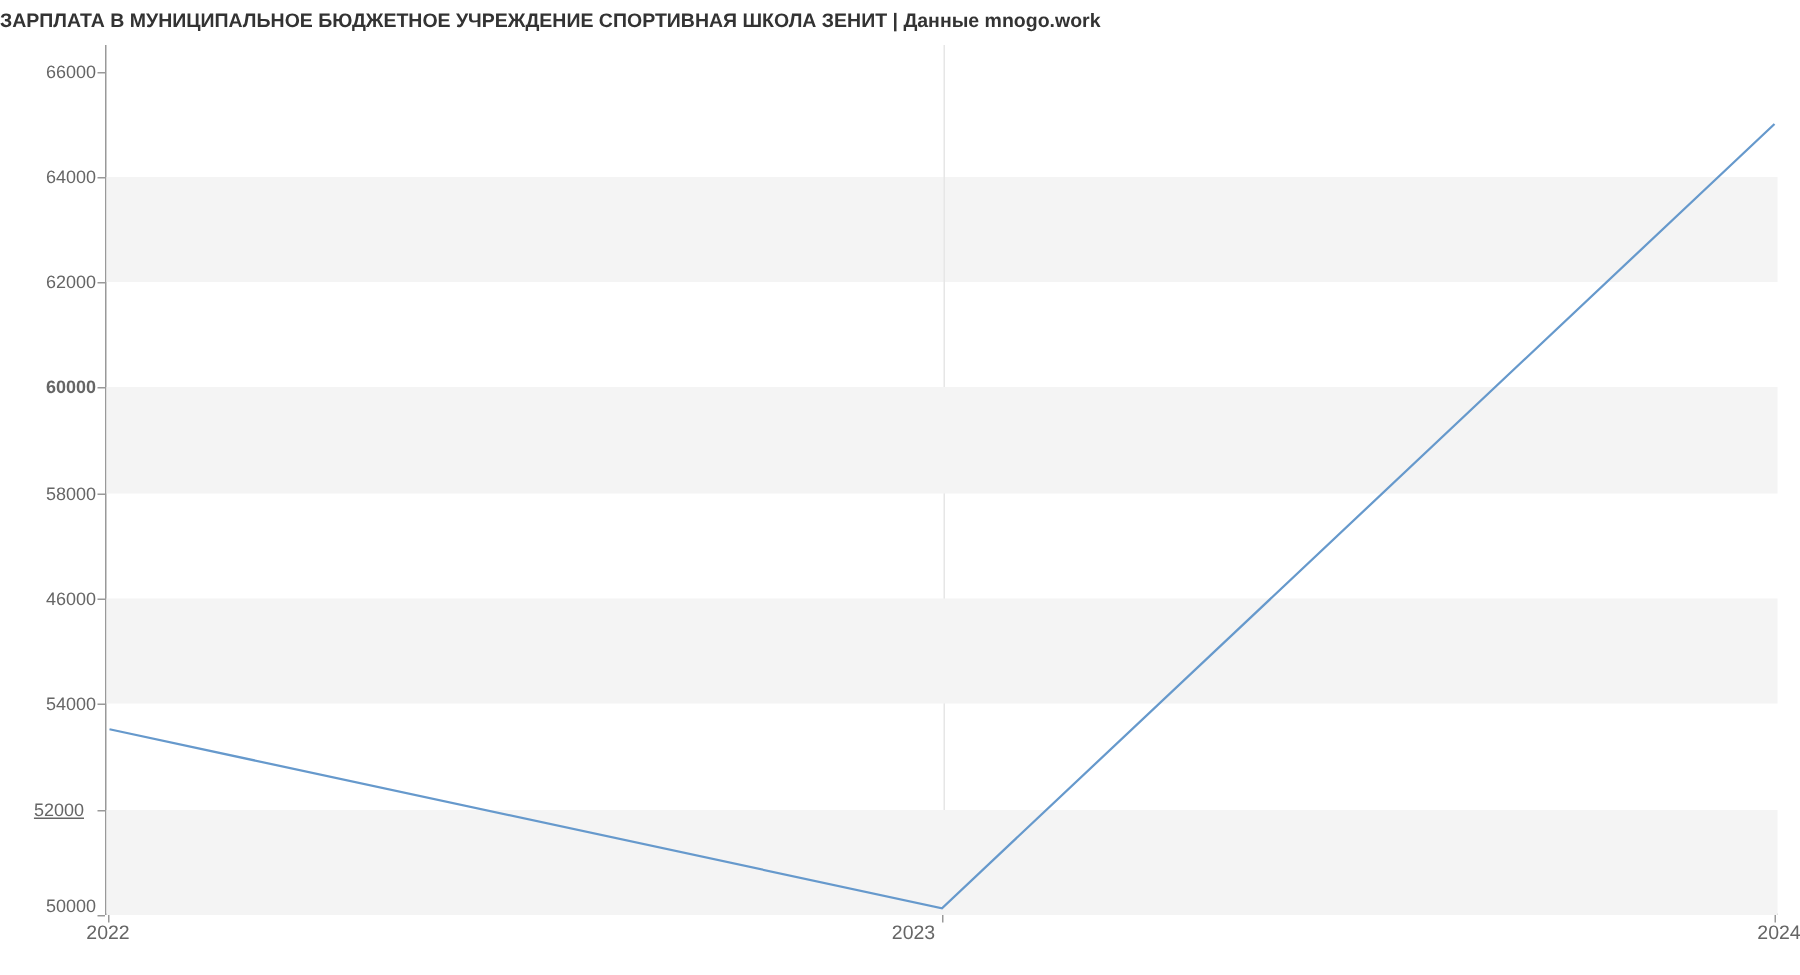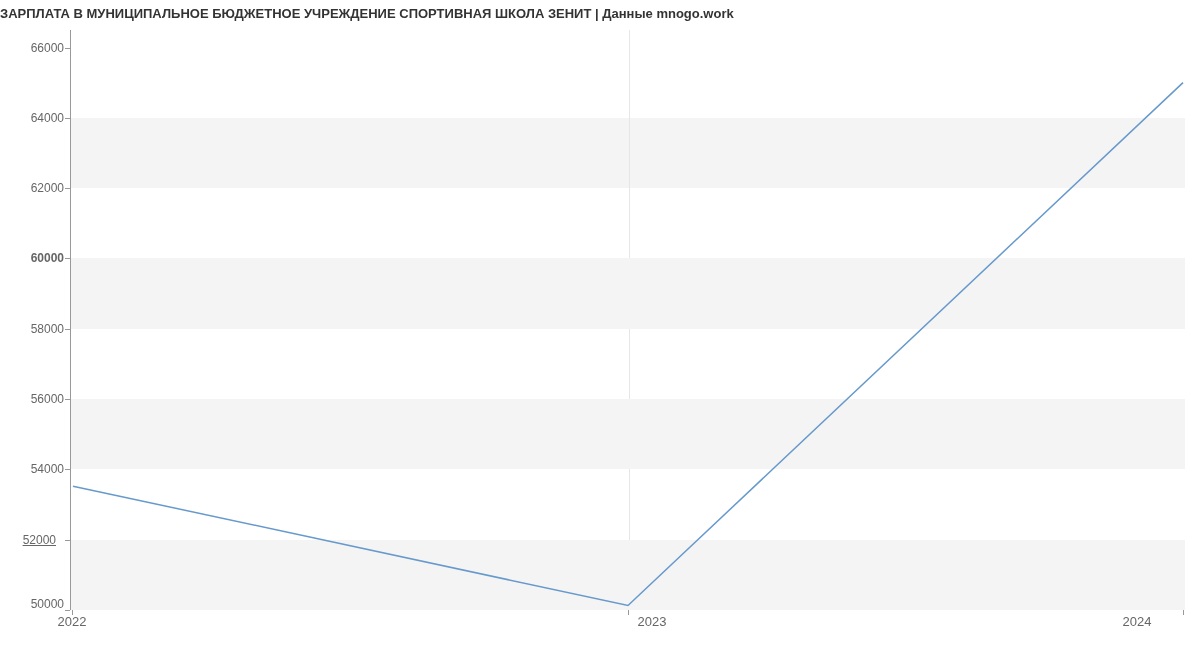--- a/index.html
+++ b/index.html
@@ -101,30 +101,30 @@
       <div class="band" style="top: 369.091px; height: 70.303px;"></div>
       <div class="band" style="top: 509.697px; height: 70.303px;"></div>
 
     <svg class="line-layer" viewBox="0 0 1115 580" preserveAspectRatio="none">
         <path d="M2 456.969696969697 L557.5 576.4848484848485 L1113 52.72727272727275" fill="none" stroke="#6699cc" stroke-width="1.5"></path>
       </svg>
   </div>
 <div class="tick-mark-x" style="left: 72px;"></div>
     <div class="x-tick-label" style="left: 72px;">2022</div>
     <div class="tick-mark-x" style="left: 627.5px;"></div>
-    <div class="x-tick-label" style="left: 652px; text-align: center;">2023</div>
+    <div class="x-tick-label" style="left: 609px; text-align: center;">2023</div>
     <div class="tick-mark-x" style="left: 1183px;"></div>
-    <div class="x-tick-label" style="left: 1137px;">2024</div>
+    <div class="x-tick-label" style="left: 1186px;">2024</div>
     <div class="y-tick-label" style="left: 8px; top: 604px;">50000</div>
     <div class="tick-mark-y" style="top: 610px;"></div>
     <div class="y-tick-label" style="left: 0; top: 539.697px; text-decoration: underline;">52000</div>
     <div class="tick-mark-y" style="top: 539.697px;"></div>
     <div class="y-tick-label" style="left: 8px; top: 469.394px;">54000</div>
     <div class="tick-mark-y" style="top: 469.394px;"></div>
-    <div class="y-tick-label" style="left: 8px; top: 399.091px;">56000</div>
+    <div class="y-tick-label" style="left: 8px; top: 399.091px;">46000</div>
     <div class="tick-mark-y" style="top: 399.091px;"></div>
     <div class="y-tick-label" style="left: 8px; top: 328.788px;">58000</div>
     <div class="tick-mark-y" style="top: 328.788px;"></div>
     <div class="y-tick-label" style="left: 8px; top: 258.485px; font-weight: bold;">60000</div>
     <div class="tick-mark-y" style="top: 258.485px;"></div>
     <div class="y-tick-label" style="left: 8px; top: 188.182px;">62000</div>
     <div class="tick-mark-y" style="top: 188.182px;"></div>
     <div class="y-tick-label" style="left: 8px; top: 117.879px;">64000</div>
     <div class="tick-mark-y" style="top: 117.879px;"></div>
     <div class="y-tick-label" style="left: 8px; top: 47.5758px;">66000</div>

